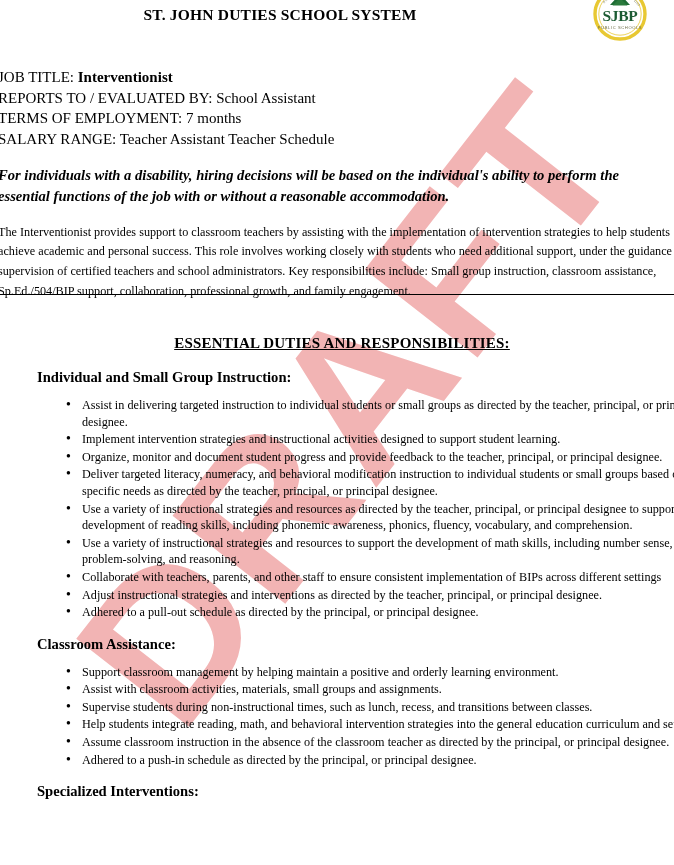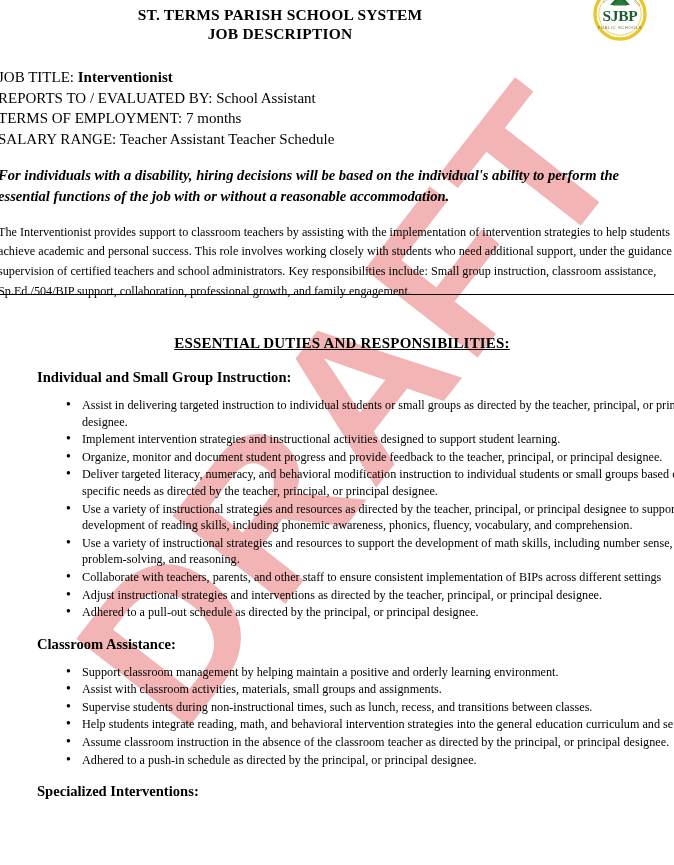--- a/index.html
+++ b/index.html
@@ -180,22 +180,21 @@
 <div id="page">
 
   <div id="watermark">
     <div class="wm-text">DRAFT</div>
   </div>
 
   <div id="content">
 
     <div class="doc-header">
       <div class="doc-title-block">
-        <span class="doc-title-line">ST. TERMS PARISH SCHOOL SYSTEM</span>
-        <span class="doc-title-line">JOB DESCRIPTION</span>
+        <span class="doc-title-line">ST. JOHN DUTIES SCHOOL SYSTEM</span>
       </div>
 
       <div class="logo">
         <svg width="72" height="62" viewBox="0 0 72 62" xmlns="http://www.w3.org/2000/svg">
 
           <circle cx="36" cy="22" r="25" fill="#ffffff" stroke="#e8c832" stroke-width="3.4"></circle>
           <circle cx="36" cy="22" r="21.2" fill="#ffffff" stroke="#e8c832" stroke-width="0.8"></circle>
 
           <path id="archpath" d="M 18 14 A 22 22 0 0 1 54 14" fill="none"></path>
           <text font-family="'Liberation Sans', sans-serif" font-size="3.1" fill="#6b6b45" letter-spacing="0.25">

